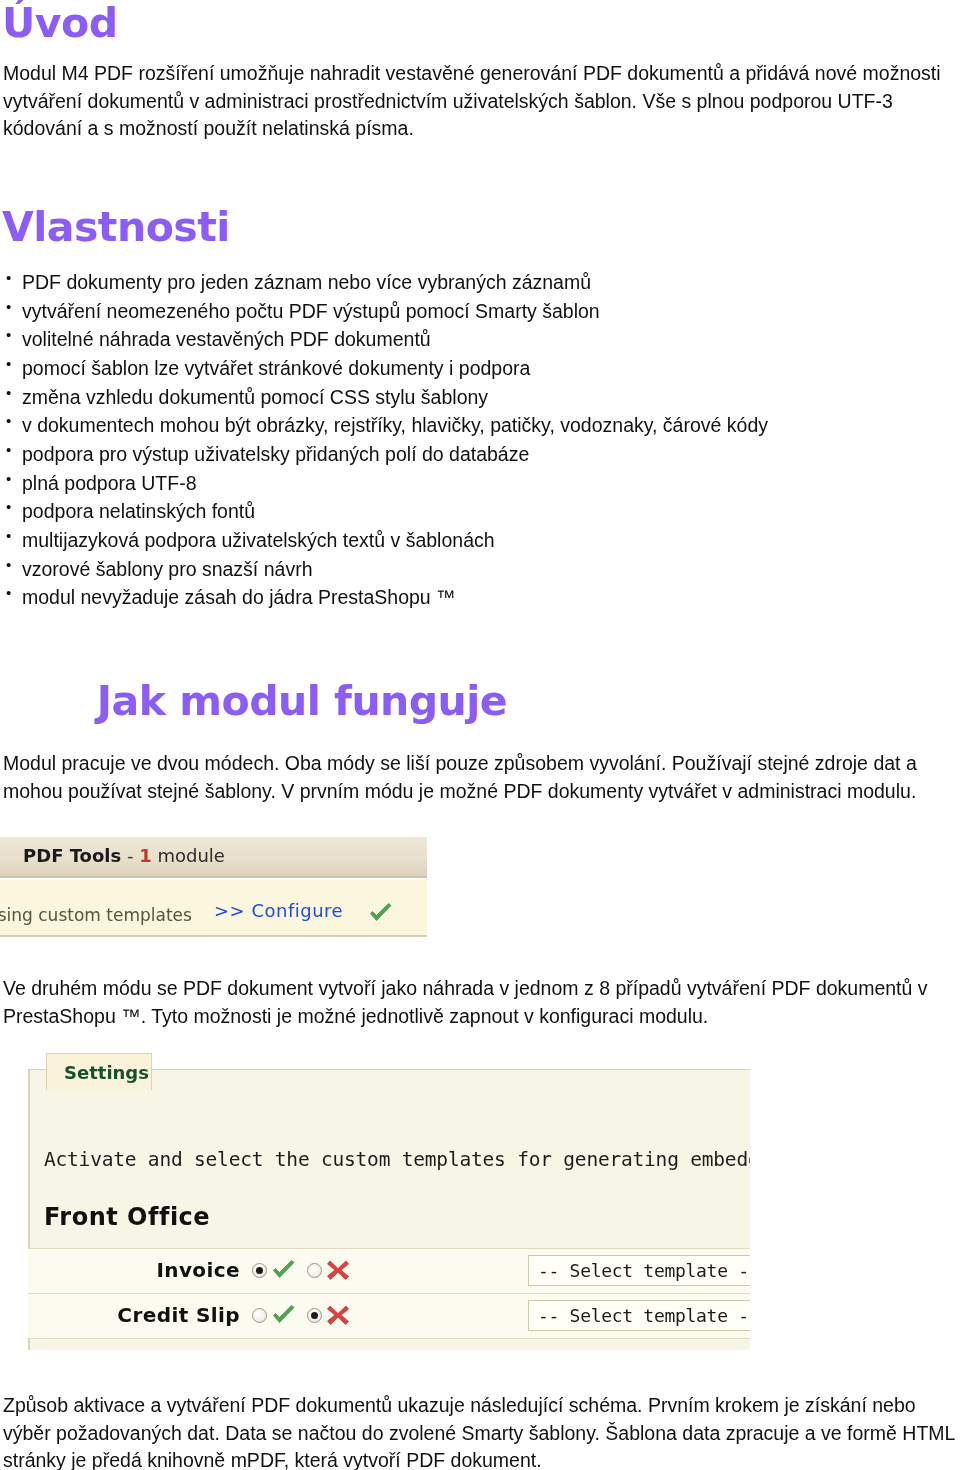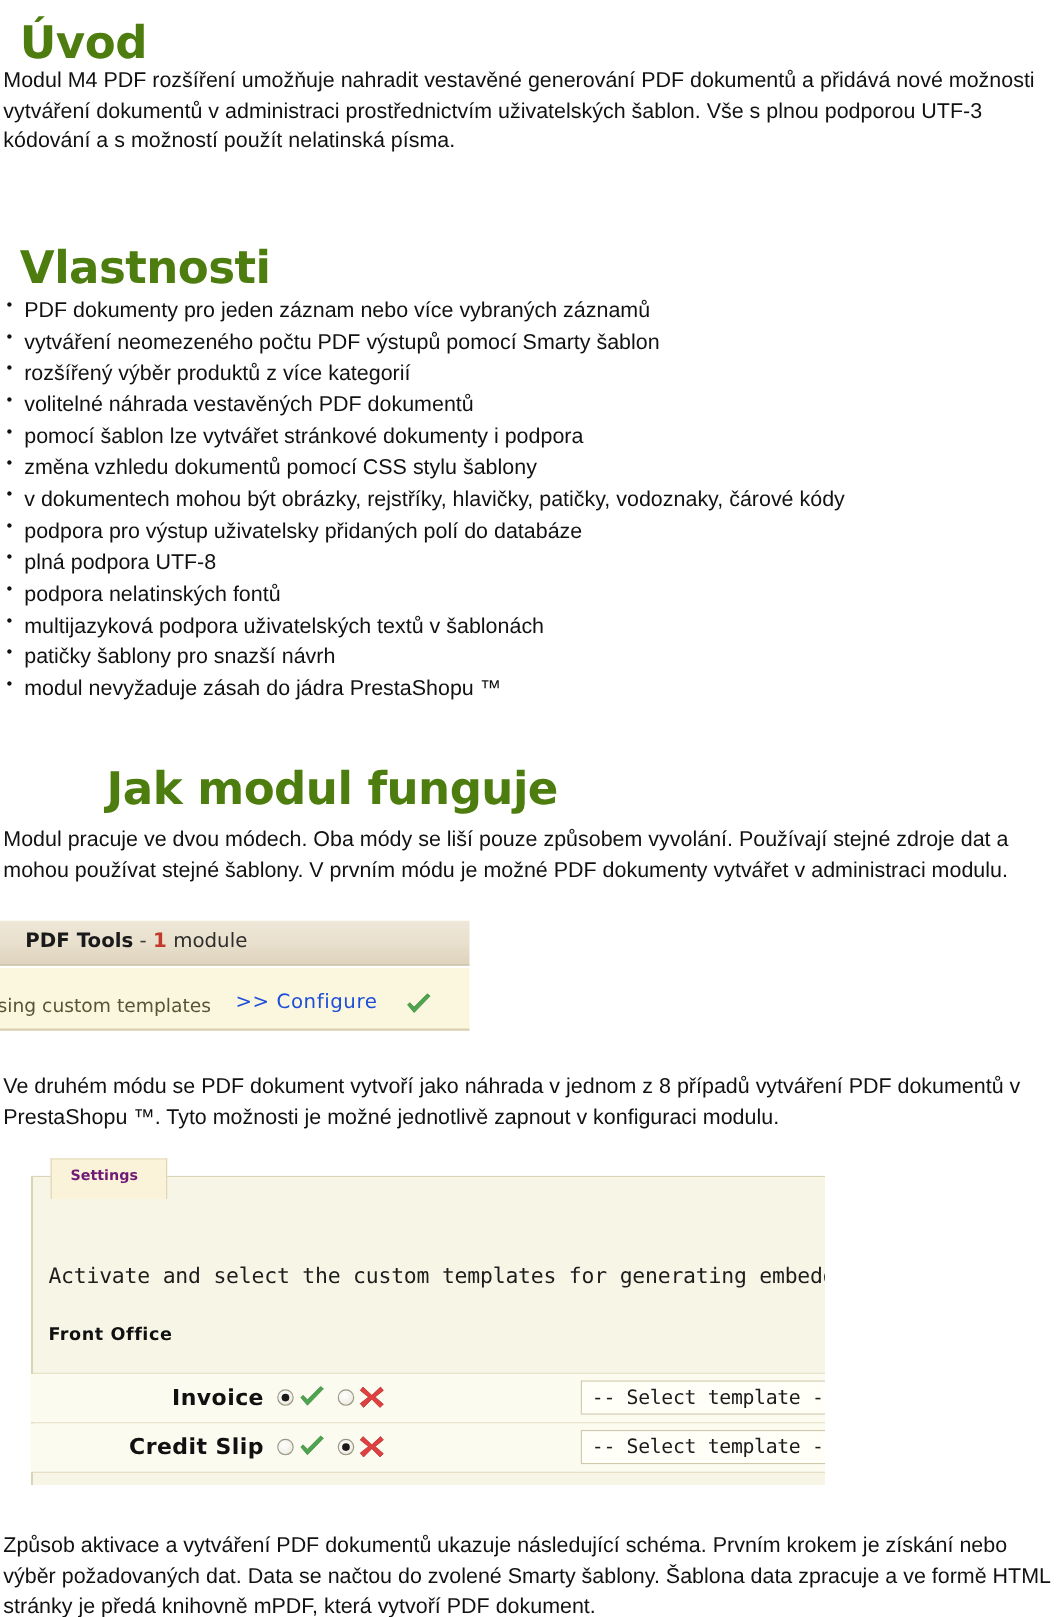--- a/index.html
+++ b/index.html
@@ -22,24 +22,24 @@
     padding: 0;
     box-sizing: border-box;
   }
 
   
   h1.doc-h1 {
     font-family: "DejaVu Sans", sans-serif;
     font-size: 41px;
     font-weight: bold;
     letter-spacing: -0.5px;
-    margin: 16px;
+    margin: 0;
     padding: 0;
     line-height: 1.05;
-    color: #4d7c0f;
+    color: #8b5cf6;
   }
 
   
   p.doc-p {
     font-size: 19.5px;
     line-height: 1.42;
     margin: 0;
     color: #111;
   }
 
@@ -168,38 +168,38 @@
     background: #fbf3d9;
     border: 1px solid #ddd3b0;
     border-bottom: none;
     box-sizing: border-box;
     z-index: 4;
   }
   .shot2-tab-label {
     position: absolute;
     left: 17px; top: 8px;
     font-family: "DejaVu Sans", sans-serif;
-    font-size: 13px;
+    font-size: 18px;
     font-weight: bold;
-    color: #701a75;
+    color: #14532d;
     white-space: nowrap;
   }
   .shot2-intro {
     position: absolute;
     left: 16px; top: 95px;
     font-size: 19.5px;
     color: #1d1d1d;
     white-space: nowrap;
     letter-spacing: -0.2px;
   }
   .shot2-frontoffice {
     position: absolute;
     left: 16px; top: 150px;
     font-family: "DejaVu Sans", sans-serif;
-    font-size: 16px;
+    font-size: 24px;
     font-weight: bold;
     color: #111;
     white-space: nowrap;
     letter-spacing: 0.5px;
   }
 
   .shot2-rowsep {
     position: absolute;
     left: 2px;
     width: 720px; height: 1px;
@@ -294,30 +294,29 @@
   </div>
 
   <div class="blk" id="features-title">
     <h1 class="doc-h1">Vlastnosti</h1>
   </div>
 
   <div class="blk" id="features-list">
     <ul class="feature-list">
       <li>PDF dokumenty pro jeden záznam nebo více vybraných záznamů</li>
       <li>vytváření neomezeného počtu PDF výstupů pomocí Smarty šablon</li>
-      <li>rozšířený výběr produktů z více kategorií</li>
       <li>volitelné náhrada vestavěných PDF dokumentů</li>
       <li>pomocí šablon lze vytvářet stránkové dokumenty i podpora</li>
       <li>změna vzhledu dokumentů pomocí CSS stylu šablony</li>
       <li>v dokumentech mohou být obrázky, rejstříky, hlavičky, patičky, vodoznaky, čárové kódy</li>
       <li>podpora pro výstup uživatelsky přidaných polí do databáze</li>
       <li>plná podpora UTF-8</li>
       <li>podpora nelatinských fontů</li>
       <li>multijazyková podpora uživatelských textů v šablonách</li>
-      <li>patičky šablony pro snazší návrh</li>
+      <li>vzorové šablony pro snazší návrh</li>
       <li>modul nevyžaduje zásah do jádra PrestaShopu ™</li>
     </ul>
   </div>
 
   <div class="blk" id="howto-title">
     <h1 class="doc-h1">Jak modul funguje</h1>
   </div>
 
   <div class="blk" id="howto-para">
     <p class="doc-p">Modul pracuje ve dvou módech. Oba módy se liší pouze způsobem vyvolání. Používají stejné zdroje dat a mohou používat stejné šablony. V prvním módu je možné PDF dokumenty vytvářet v administraci modulu.</p>

